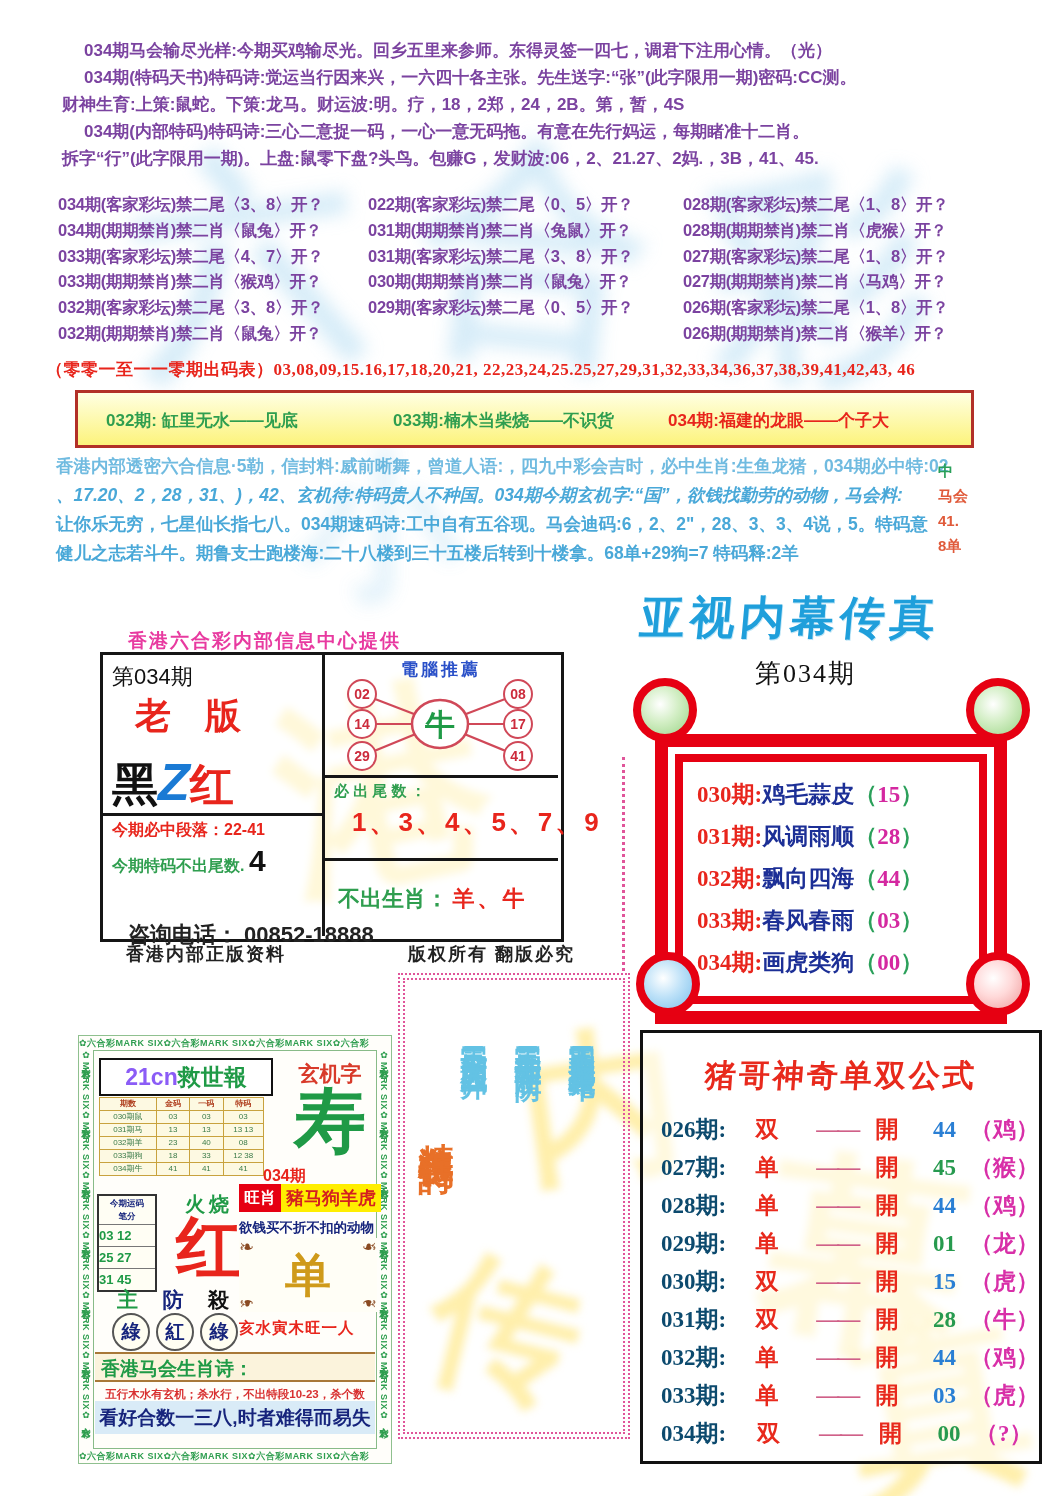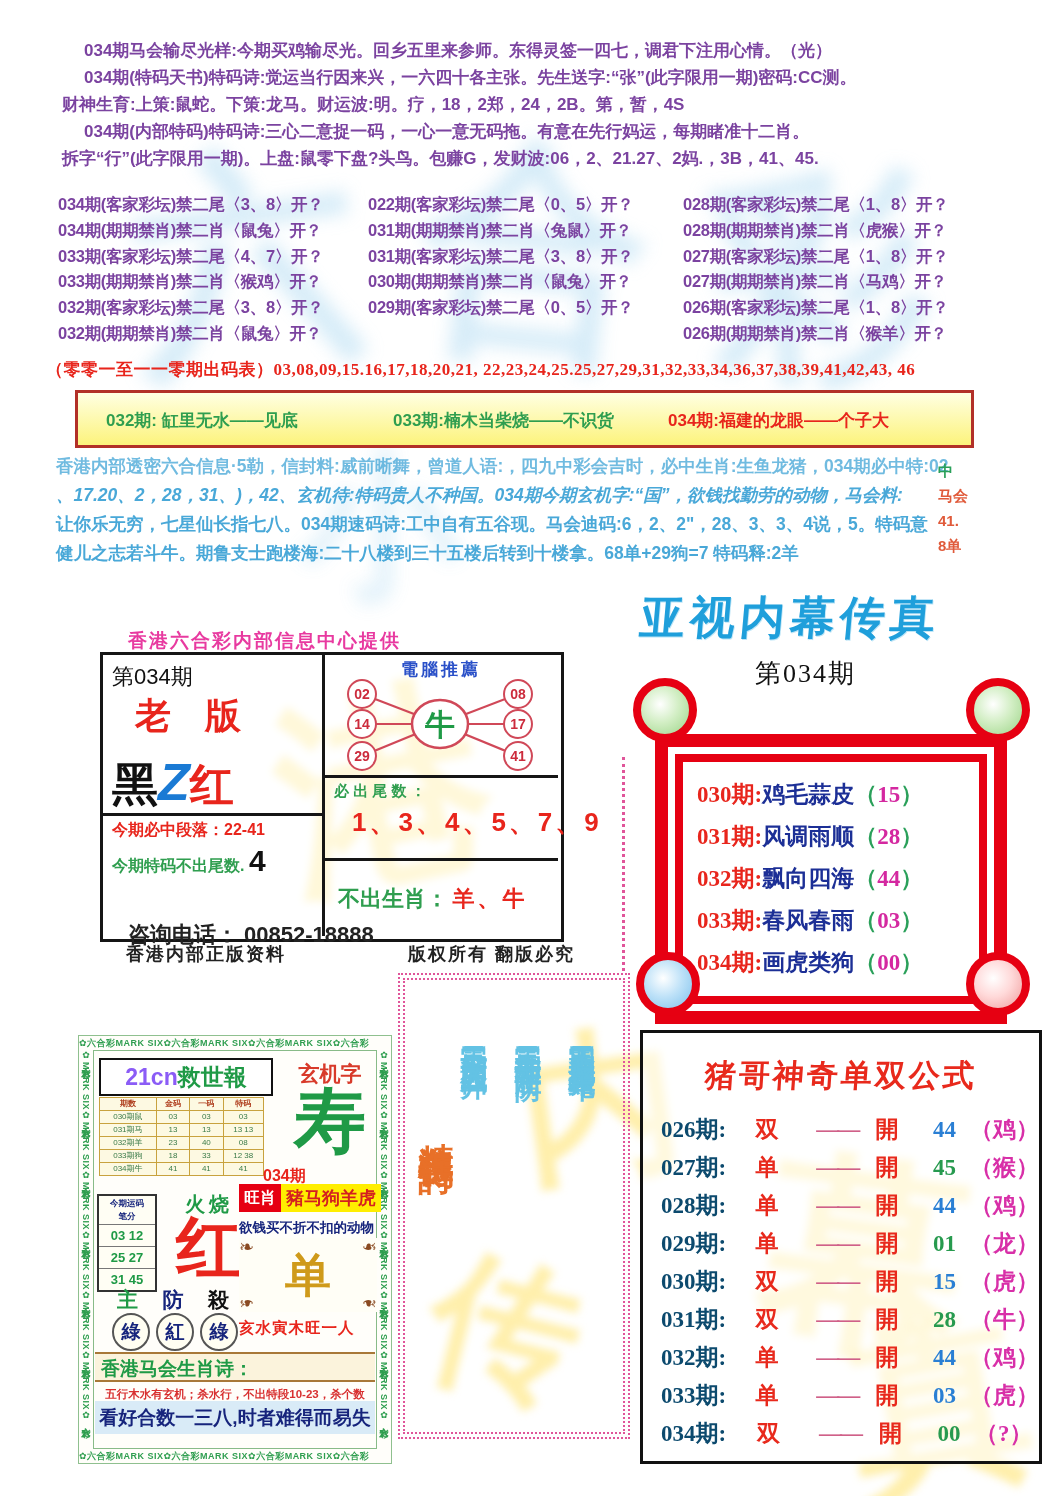--- a/index.html
+++ b/index.html
@@ -45,21 +45,21 @@
   .ms-card{border:1px solid #8fc08f;background:#fffefa;z-index:1;}
   .ms-strip{position:absolute;overflow:hidden;color:#2f9e4f;font-size:9px;font-weight:bold;letter-spacing:.5px;line-height:14px;}
   .ms-strip-v{writing-mode:vertical-rl;}
   .ms-innerline{position:absolute;left:14px;top:14px;right:14px;bottom:14px;border:1px solid #88bb88;}
   .tiny-table{border-collapse:collapse;width:165px;filter:blur(.3px);}
   .tiny-table td,.tiny-table th{border:1px solid #c8a23e;font-size:8px;line-height:12px;padding:0 1px;text-align:center;background:#fdf9e2;}
   .tiny-table th{color:#b04020;}
   .tiny-table td{color:#3a7a48;}
   .mini-col{border:2px solid #333;background:#fffef4;}
   .mini-col .hd{font-size:8.5px;color:#16247c;font-weight:bold;text-align:center;line-height:11px;padding-top:2px;}
-  .mini-col .rw{font-size:13px;color:#1f9a46;font-weight:bold;text-align:center;line-height:21px;border-top:1px solid #777;}
+  .mini-col .rw{font-size:13px;color:#1f9a46;font-weight:bold;text-align:left;line-height:21px;border-top:1px solid #777;}
   .orn{position:absolute;color:#8a4a22;font-size:18px;}
   .zhu-circle{width:34px;height:34px;border:2px solid #555;border-radius:50%;background:#fffef2;
               display:flex;align-items:center;justify-content:center;color:#16247c;font-size:19px;font-weight:bold;}
   
   .poem-box{border:2px dotted #e0559a;z-index:1;}
   .poem-box .inner{position:absolute;left:3px;top:3px;right:3px;bottom:3px;border:2px dotted #e0559a;}
   .poem-col{position:absolute;writing-mode:vertical-rl;color:#63c2e4;font-size:27px;font-weight:bold;letter-spacing:3px;}
   .poem-title{position:absolute;writing-mode:vertical-rl;color:#e87028;font-size:35px;font-weight:bold;letter-spacing:4px;}
   
   .pig-box{border:3px solid #111;background:rgba(255,255,255,.6);z-index:1;}

